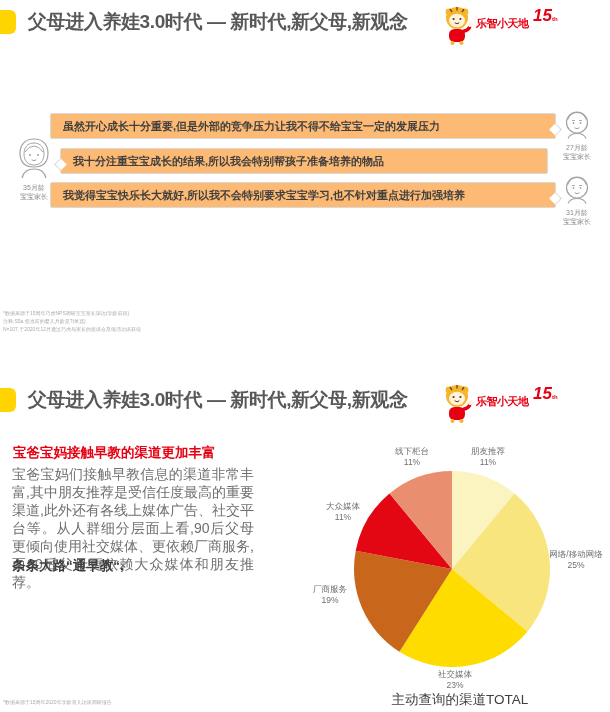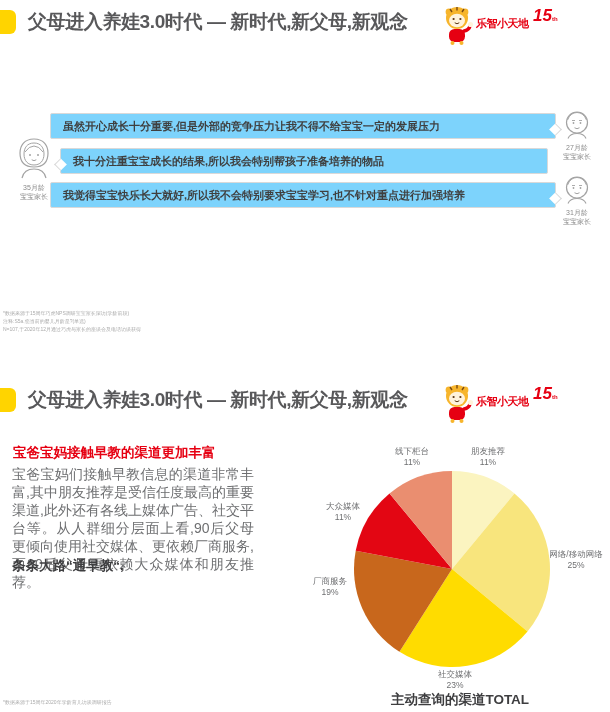--- a/index.html
+++ b/index.html
@@ -18,21 +18,21 @@
              color:#58585A;letter-spacing:-0.4px;white-space:nowrap;}
   .logo{position:absolute;right:0;top:-5px;width:132px;height:44px;}
   .logo-mascot{position:absolute;left:2px;top:1px;}
   .logo-name{position:absolute;left:38px;top:12px;font-size:11px;font-weight:bold;
              color:#E60012;white-space:nowrap;letter-spacing:-0.5px;}
   .logo-anniv{position:absolute;left:95px;top:3px;color:#E60012;font-style:italic;
               font-weight:bold;font-size:17px;line-height:17px;white-space:nowrap;}
   .logo-anniv small{font-size:6px;font-style:normal;}
 
   
-  .bubble{position:absolute;height:24px;background:#7dd3fc;border:1px solid #D9D9D9;
+  .bubble{position:absolute;height:24px;background:#fdba74;border:1px solid #D9D9D9;
           border-radius:2px;line-height:24px;padding-left:12px;font-size:11px;
           font-weight:bold;color:#3F3F3F;white-space:nowrap;}
   #bubble-1{left:50px;top:113px;width:492px;}
   #bubble-2{left:60px;top:148px;width:474px;}
   #bubble-3{left:50px;top:182px;width:492px;}
   .tail{position:absolute;width:8px;height:8px;background:#fff;transform:rotate(45deg);}
   .tail-right{right:-5px;top:11px;border-top:1px solid #D9D9D9;border-right:1px solid #D9D9D9;}
   .tail-left{left:-5px;top:11px;border-left:1px solid #D9D9D9;border-bottom:1px solid #D9D9D9;}
 
   .avatar-block{position:absolute;text-align:center;}
@@ -54,24 +54,24 @@
             color:#3E3E40;line-height:16px;}
 
   
   #pie-svg{position:absolute;left:353px;top:100px;}
   .pie-label{position:absolute;font-size:8.5px;line-height:10.5px;color:#6E6F71;
              text-align:center;}
   #plabel-5{left:372px;top:76px;width:80px;}   
   #plabel-0{left:448px;top:76px;width:80px;}   
   #plabel-4{left:303px;top:131px;width:80px;}  
   #plabel-1{left:541px;top:179px;width:70px;}  
-  #plabel-3{left:290px;top:206px;width:80px;}  
+  #plabel-3{left:290px;top:214px;width:80px;}  
   #plabel-2{left:415px;top:299px;width:80px;}  
   .pie-title{position:absolute;left:330px;top:321px;width:260px;text-align:center;
-             font-size:13.5px;font-weight:bold;color:#3E3E40;}
+             font-size:13.5px;font-weight:normal;color:#3E3E40;}
 </style>
 </head>
 <body>
 
 <div id="slide1" class="slide s1">
   <div class="hdr">
     <div class="hdr-marker"></div>
     <div class="hdr-title">父母进入养娃3.0时代 — 新时代,新父母,新观念</div>
     <div class="logo">
       <span class="logo-mascot">

